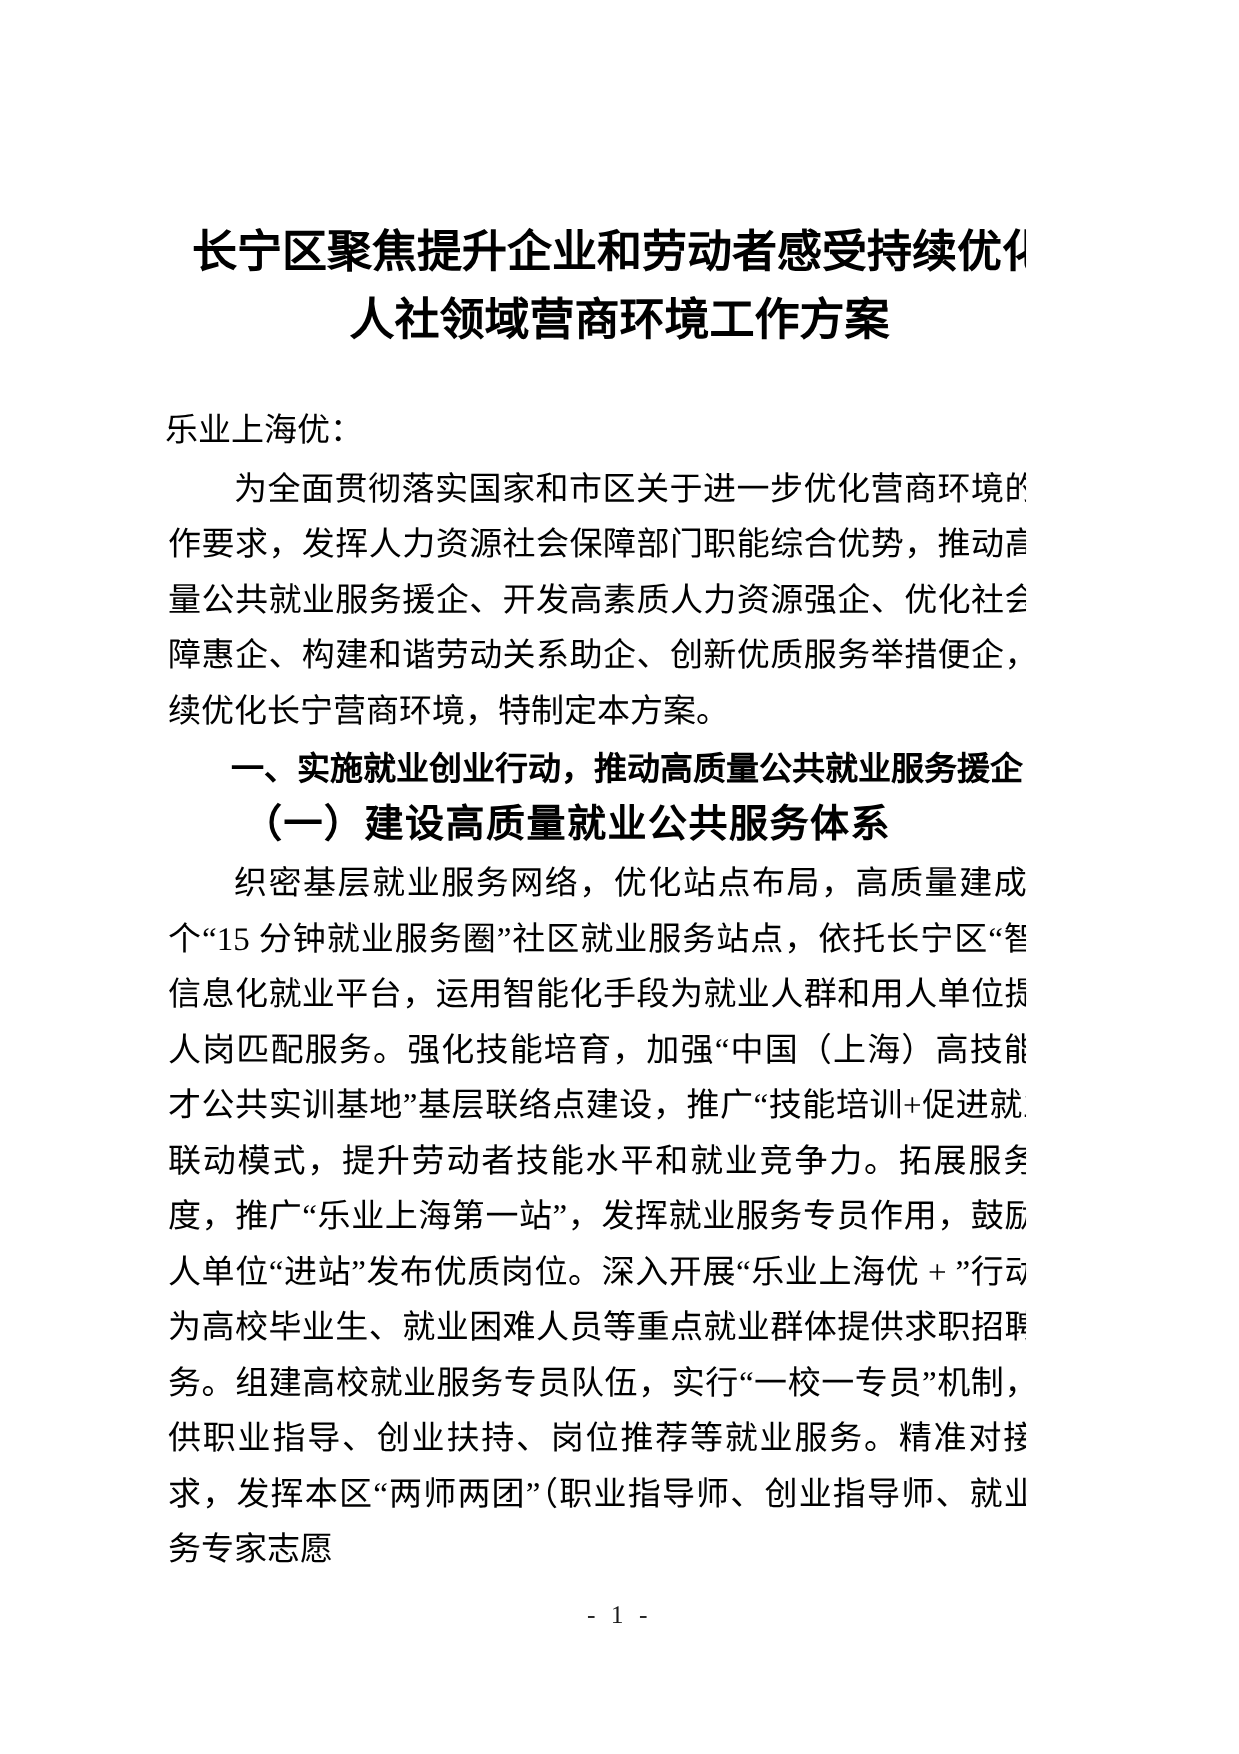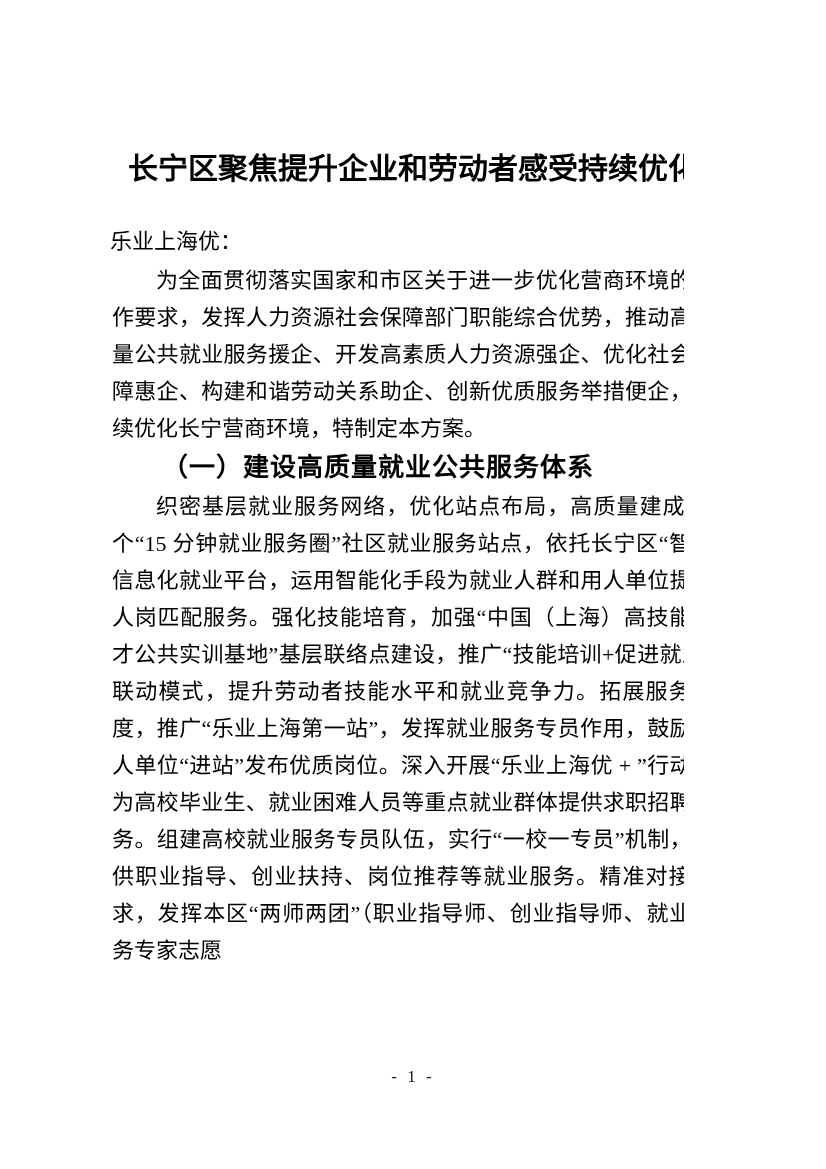--- a/index.html
+++ b/index.html
@@ -78,26 +78,28 @@
   }
 </style>
 </head>
 <body>
 
 <div class="page">
   <div class="content">
 
     <div class="doc-title">
       <span class="title-line">长宁区聚焦提升企业和劳动者感受持续优化</span>
+      <span class="title-line">人社领域营商环境工作方案</span>
     </div>
 
     <p class="body-text salutation">乐业上海优：</p>
 
     <p class="body-text para">为全面贯彻落实国家和市区关于进一步优化营商环境的工作要求，发挥人力资源社会保障部门职能综合优势，推动高质量公共就业服务援企、开发高素质人力资源强企、优化社会保障惠企、构建和谐劳动关系助企、创新优质服务举措便企，持续优化长宁营商环境，特制定本方案。</p>
 
+    <p class="h1-heading">一、实施就业创业行动，推动高质量公共就业服务援企</p>
 
     <p class="h2-heading">（一）建设高质量就业公共服务体系</p>
 
     <p class="body-text para">织密基层就业服务网络，优化站点布局，高质量建成 22 个“15 分钟就业服务圈”社区就业服务站点，依托长宁区“智+”信息化就业平台，运用智能化手段为就业人群和用人单位提供人岗匹配服务。强化技能培育，加强“中国（上海）高技能人才公共实训基地”基层联络点建设，推广“技能培训+促进就业”联动模式，提升劳动者技能水平和就业竞争力。拓展服务深度，推广“乐业上海第一站”，发挥就业服务专员作用，鼓励用人单位“进站”发布优质岗位。深入开展“乐业上海优 + ”行动，为高校毕业生、就业困难人员等重点就业群体提供求职招聘服务。组建高校就业服务专员队伍，实行“一校一专员”机制，提供职业指导、创业扶持、岗位推荐等就业服务。精准对接需求，发挥本区“两师两团”（职业指导师、创业指导师、就业服务专家志愿</p>
 
   </div>
 
   <div class="footer">- 1 -</div>
 </div>
 

